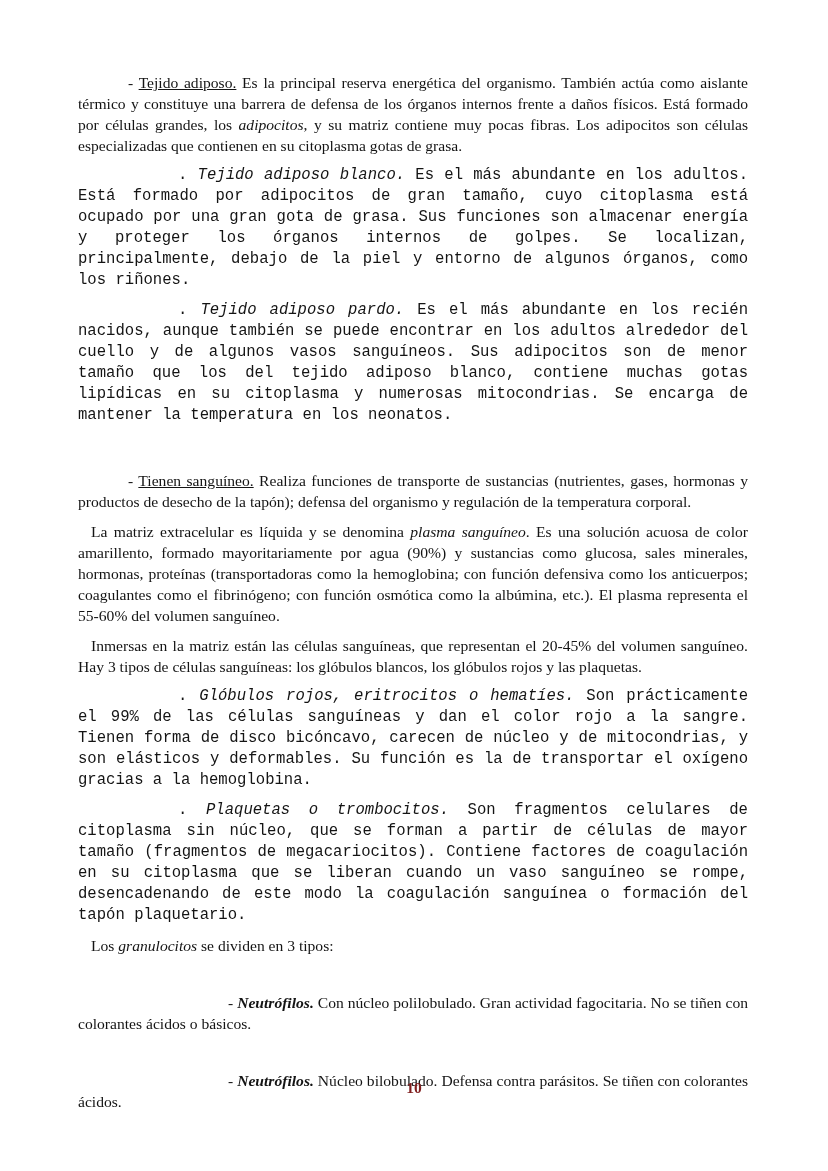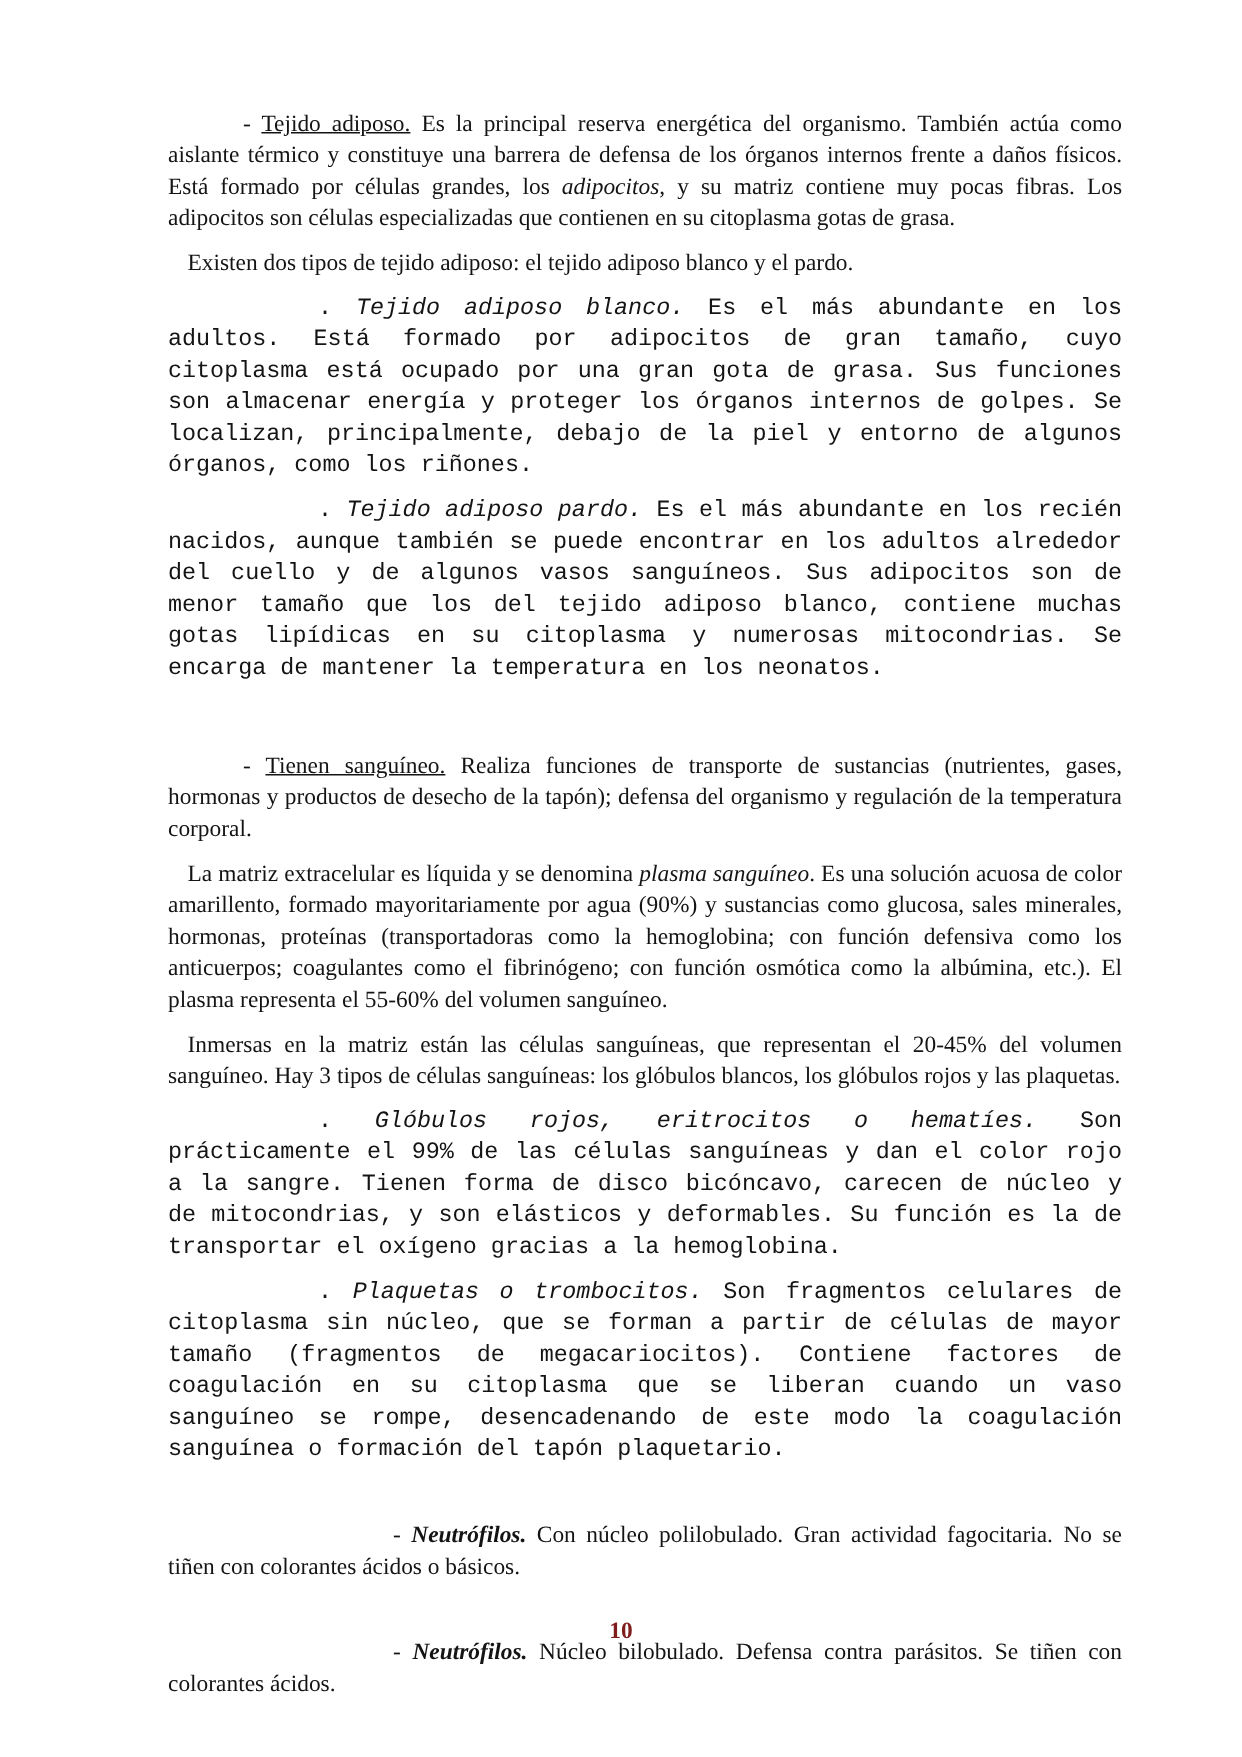--- a/index.html
+++ b/index.html
@@ -9,21 +9,21 @@
   }
   .page {
     position: relative;
     width: 828px;
     height: 1171px;
     margin: 0 auto;
     background: #ffffff;
     overflow: hidden;
   }
   .content {
-    padding: 72px 80px 0 112px;
+    padding: 72px 80px 0 78px;
   }
   .para {
     margin: 9px 0 0 0;
     font-family: "Liberation Serif", "DejaVu Serif", serif;
     font-size: 15.6px;
     line-height: 21px;
     color: #141414;
     text-align: justify;
   }
   .para:first-child { margin-top: 0; }
@@ -47,25 +47,25 @@
     font-weight: bold;
     color: #7f1d1d;
   }
 </style>
 </head>
 <body>
 
 <div class="page">
   <div class="content">
       <p class="para level-dash"><span class="run-normal">- </span><span class="run-underline">Tejido adiposo.</span><span class="run-normal"> Es la principal reserva energética del organismo. También actúa como aislante térmico y constituye una barrera de defensa de los órganos internos frente a daños físicos. Está formado por células grandes, los </span><span class="run-italic">adipocitos</span><span class="run-normal">, y su matriz contiene muy pocas fibras. Los adipocitos son células especializadas que contienen en su citoplasma gotas de grasa.</span></p>
-      <p class="para level-flush"><span class="run-normal">Existen dos tipos de tejido adiposo: el tejido adiposo blanco y el pardo.</span></p>
       <p class="para level-dot"><span class="run-normal">. </span><span class="run-italic">Tejido adiposo blanco.</span><span class="run-normal"> Es el más abundante en los adultos. Está formado por adipocitos de gran tamaño, cuyo citoplasma está ocupado por una gran gota de grasa. Sus funciones son almacenar energía y proteger los órganos internos de golpes. Se localizan, principalmente, debajo de la piel y entorno de algunos órganos, como los riñones.</span></p>
       <p class="para level-dot"><span class="run-normal">. </span><span class="run-italic">Tejido adiposo pardo.</span><span class="run-normal"> Es el más abundante en los recién nacidos, aunque también se puede encontrar en los adultos alrededor del cuello y de algunos vasos sanguíneos. Sus adipocitos son de menor tamaño que los del tejido adiposo blanco, contiene muchas gotas lipídicas en su citoplasma y numerosas mitocondrias. Se encarga de mantener la temperatura en los neonatos.</span></p>
       <p class="para level-dash gap-before"><span class="run-normal">- </span><span class="run-underline">Tienen sanguíneo.</span><span class="run-normal"> Realiza funciones de transporte de sustancias (nutrientes, gases, hormonas y productos de desecho de la tapón); defensa del organismo y regulación de la temperatura corporal.</span></p>
       <p class="para level-flush"><span class="run-normal">La matriz extracelular es líquida y se denomina </span><span class="run-italic">plasma sanguíneo</span><span class="run-normal">. Es una solución acuosa de color amarillento, formado mayoritariamente por agua (90%) y sustancias como glucosa, sales minerales, hormonas, proteínas (transportadoras como la hemoglobina; con función defensiva como los anticuerpos; coagulantes como el fibrinógeno; con función osmótica como la albúmina, etc.). El plasma representa el 55-60% del volumen sanguíneo.</span></p>
       <p class="para level-flush"><span class="run-normal">Inmersas en la matriz están las células sanguíneas, que representan el 20-45% del volumen sanguíneo. Hay 3 tipos de células sanguíneas: los glóbulos blancos, los glóbulos rojos y las plaquetas.</span></p>
       <p class="para level-dot"><span class="run-normal">. </span><span class="run-italic">Glóbulos rojos, eritrocitos o hematíes.</span><span class="run-normal"> Son prácticamente el 99% de las células sanguíneas y dan el color rojo a la sangre. Tienen forma de disco bicóncavo, carecen de núcleo y de mitocondrias, y son elásticos y deformables. Su función es la de transportar el oxígeno gracias a la hemoglobina.</span></p>
       <p class="para level-dot"><span class="run-normal">. </span><span class="run-italic">Plaquetas o trombocitos.</span><span class="run-normal"> Son fragmentos celulares de citoplasma sin núcleo, que se forman a partir de células de mayor tamaño (fragmentos de megacariocitos). Contiene factores de coagulación en su citoplasma que se liberan cuando un vaso sanguíneo se rompe, desencadenando de este modo la coagulación sanguínea o formación del tapón plaquetario.</span></p>
+      <p class="para level-flush"><span class="run-normal">Los </span><span class="run-italic">granulocitos</span><span class="run-normal"> se dividen en 3 tipos:</span></p>
       <p class="para level-sub"><span class="run-normal">- </span><span class="run-bold-italic">Neutrófilos.</span><span class="run-normal"> Con núcleo polilobulado. Gran actividad fagocitaria. No se tiñen con colorantes ácidos o básicos.</span></p>
       <p class="para level-sub"><span class="run-normal">- </span><span class="run-bold-italic">Neutrófilos.</span><span class="run-normal"> Núcleo bilobulado. Defensa contra parásitos. Se tiñen con colorantes ácidos.</span></p>
     </div>
   <div class="page-footer">10</div>
 </div>
 
 </body></html>

